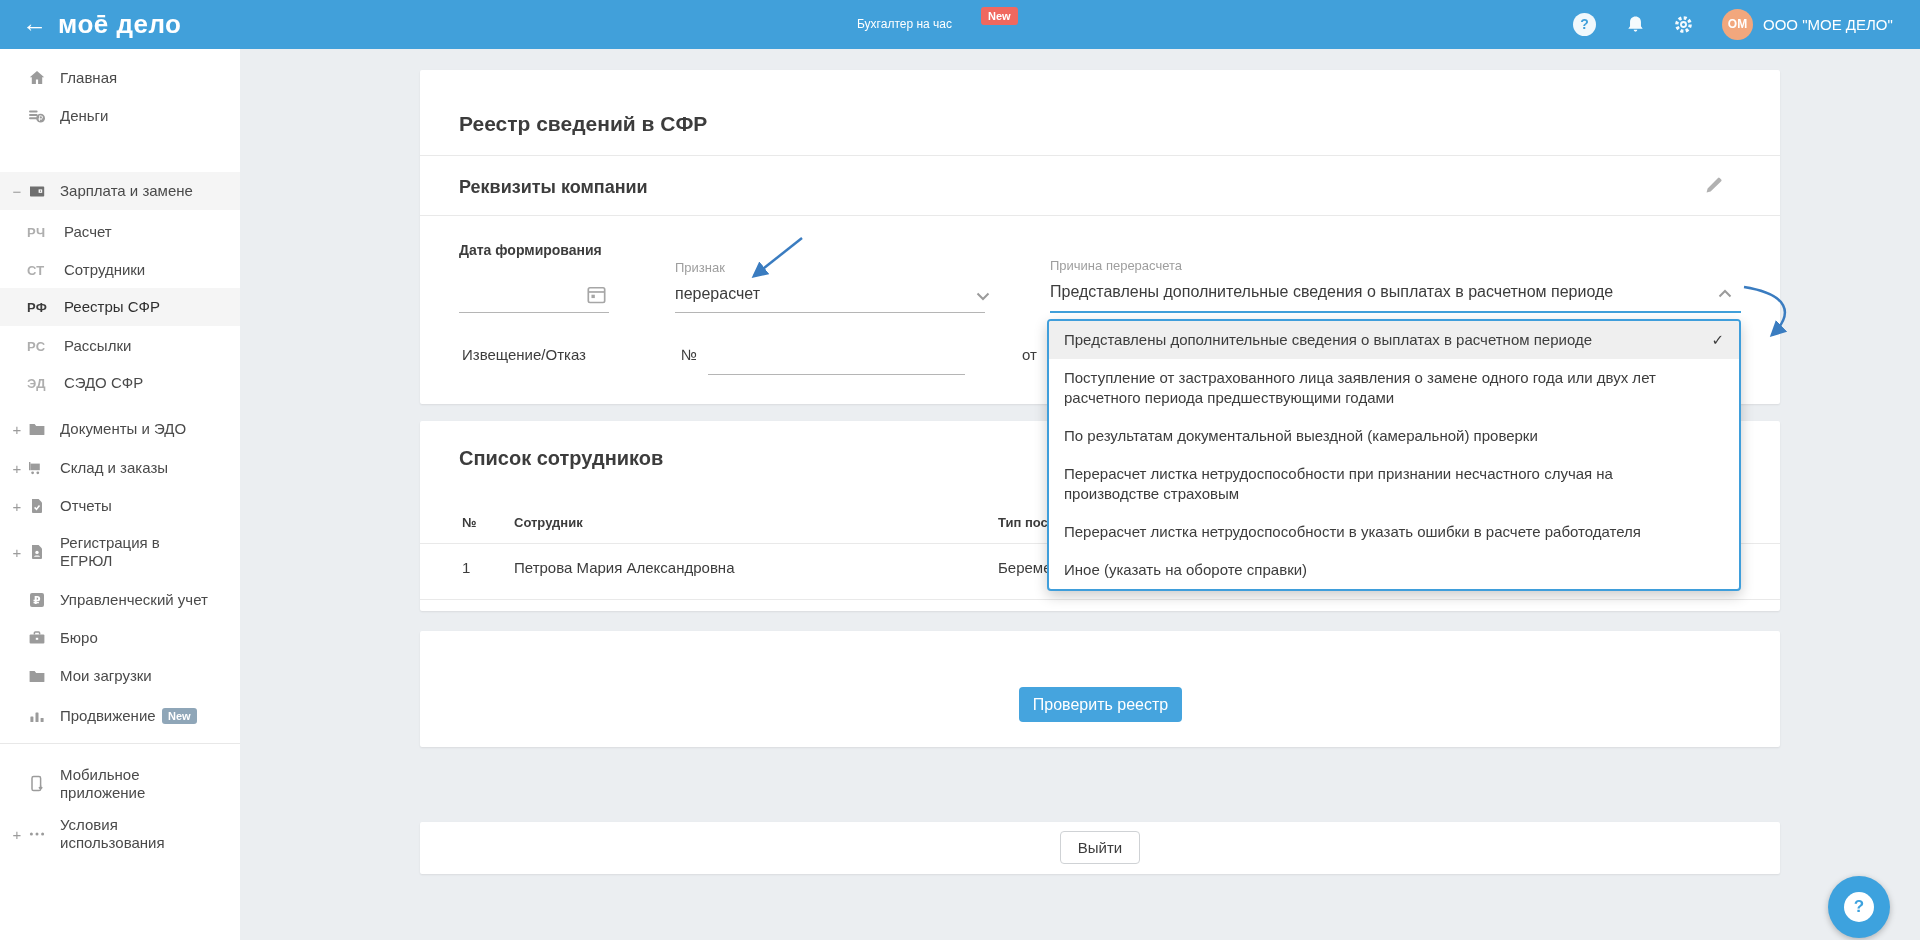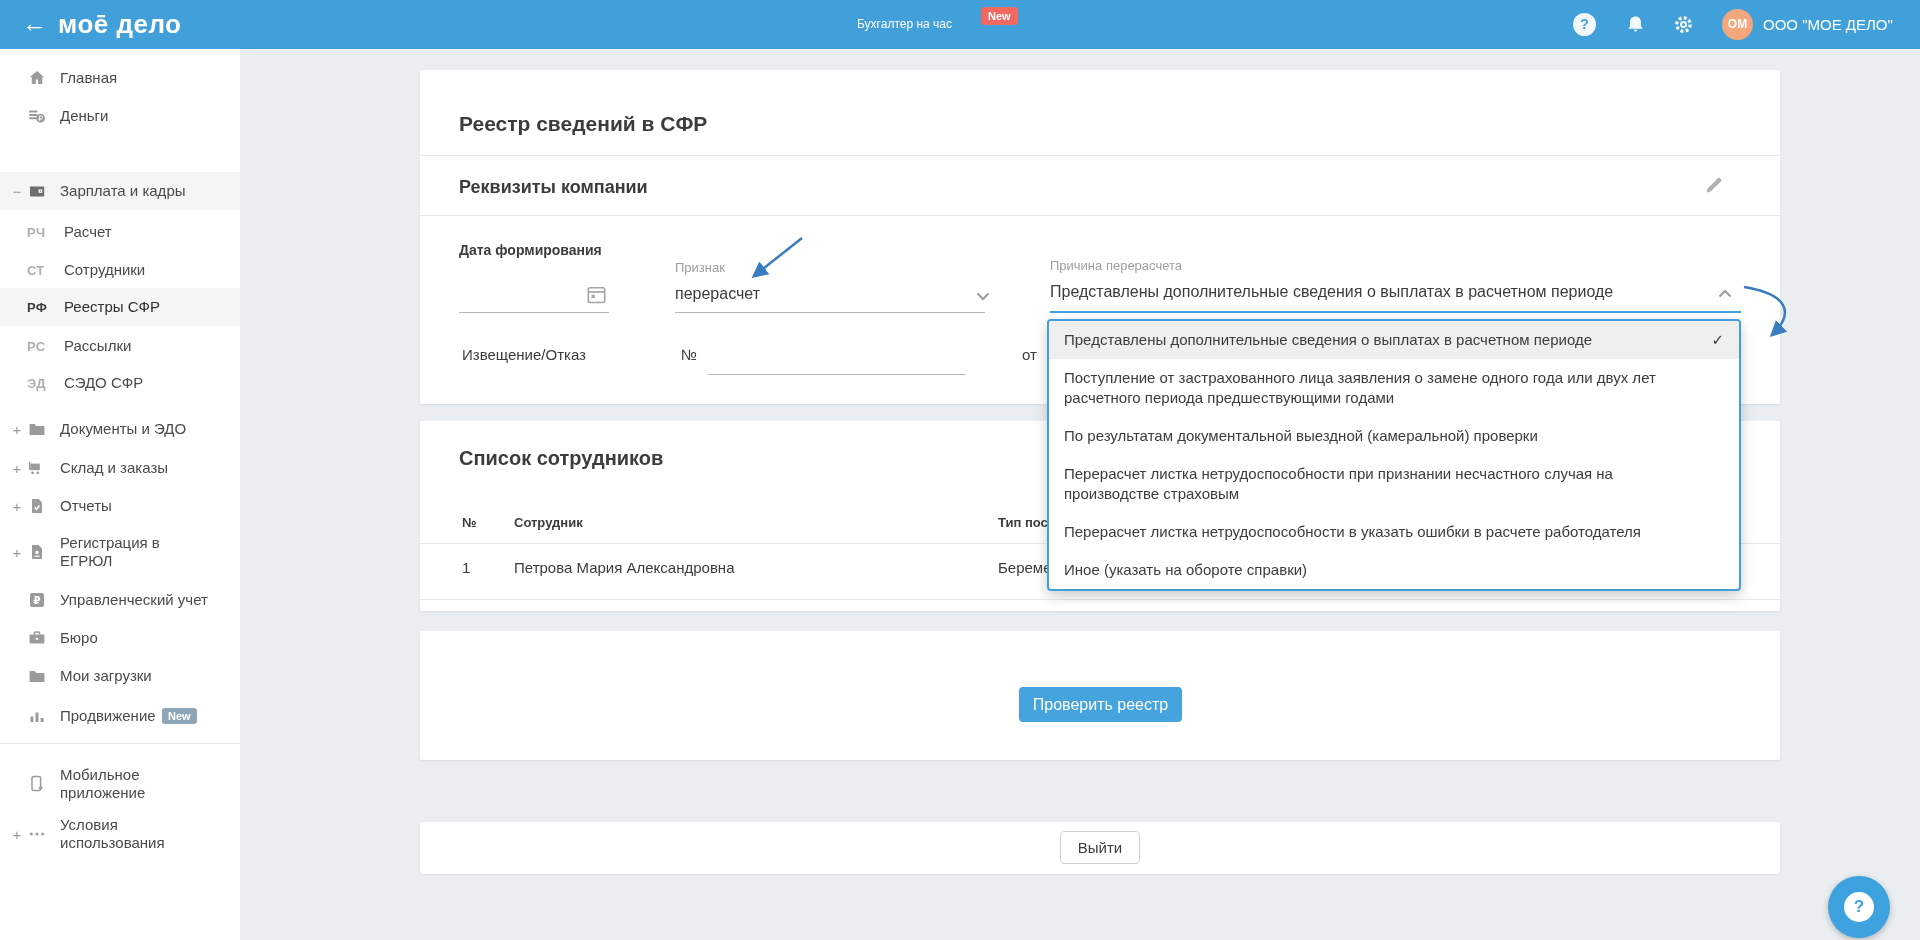--- a/index.html
+++ b/index.html
@@ -32,21 +32,21 @@
   .sb-sub .sb-label { left:64px; }
   .sb-item.active .sb-prefix { color:#3c3c3c; }
   .sb-item.active .sb-label { color:#2f2f2f; }
   .sb-badge { position:absolute; left:162px; top:50%; transform:translateY(-50%); background:#8fa6b8; color:#fff; font-size:11px; font-weight:700; padding:2px 6px; border-radius:3px; }
   .sb-divider { position:absolute; left:0; top:694px; width:240px; border-top:1px solid #e8e8e8; }
 
   
   .card { position:absolute; left:420px; width:1360px; background:#fff; border-radius:2px; box-shadow:0 1px 2px rgba(0,0,0,.08); }
   #card-registry { top:70px; height:334px; }
   #card-employees { top:421px; height:190px; z-index:5; }
-  #card-check { top:631px; height:129px; }
+  #card-check { top:631px; height:116px; }
   #card-exit { top:822px; height:52px; }
 
   .page-title { position:absolute; left:39px; top:42px; font-size:21px; font-weight:700; color:#3c3c3c; }
   .hdiv { position:absolute; left:0; width:100%; border-top:1px solid #e9e9e9; }
   .section-title { position:absolute; left:39px; top:107px; font-size:18px; color:#3c3c3c; }
   .pencil { position:absolute; left:1282px; top:103px; width:24px; height:24px; cursor:pointer; }
 
   .f-label-bold { position:absolute; font-size:14px; font-weight:700; color:#3c3c3c; }
   .f-label-gray { position:absolute; font-size:13px; color:#9e9e9e; }
   .f-value { position:absolute; font-size:16px; color:#3c3c3c; white-space:nowrap; }
@@ -122,21 +122,21 @@
   </div>
 
 
   <div class="sb-item hl" style="top:123px">
     <span class="sb-exp">−</span>
     <span class="sb-icon"><svg viewBox="0 0 20 20" fill="#6f6f6f">
           <path d="M3 5.5h13.4a.8.8 0 0 1 .8.8v8.4a.8.8 0 0 1-.8.8H3.8a.8.8 0 0 1-.8-.8V5.5z"></path>
           <rect x="11.6" y="8.4" width="3.6" height="3.4" fill="#fff"></rect>
           <rect x="12.9" y="9.5" width="1.2" height="1.2" fill="#6f6f6f"></rect>
         </svg></span>
-    <span class="sb-label">Зарплата и кадры</span>
+    <span class="sb-label">Зарплата и замене</span>
   </div>
 
   <div class="sb-item sb-sub" style="top:202px">
     <span class="sb-prefix">СТ</span>
     <span class="sb-label">Сотрудники</span>
   </div>
   <div class="sb-item sb-sub" style="top:164px">
     <span class="sb-prefix">РЧ</span>
     <span class="sb-label">Расчет</span>
   </div>

